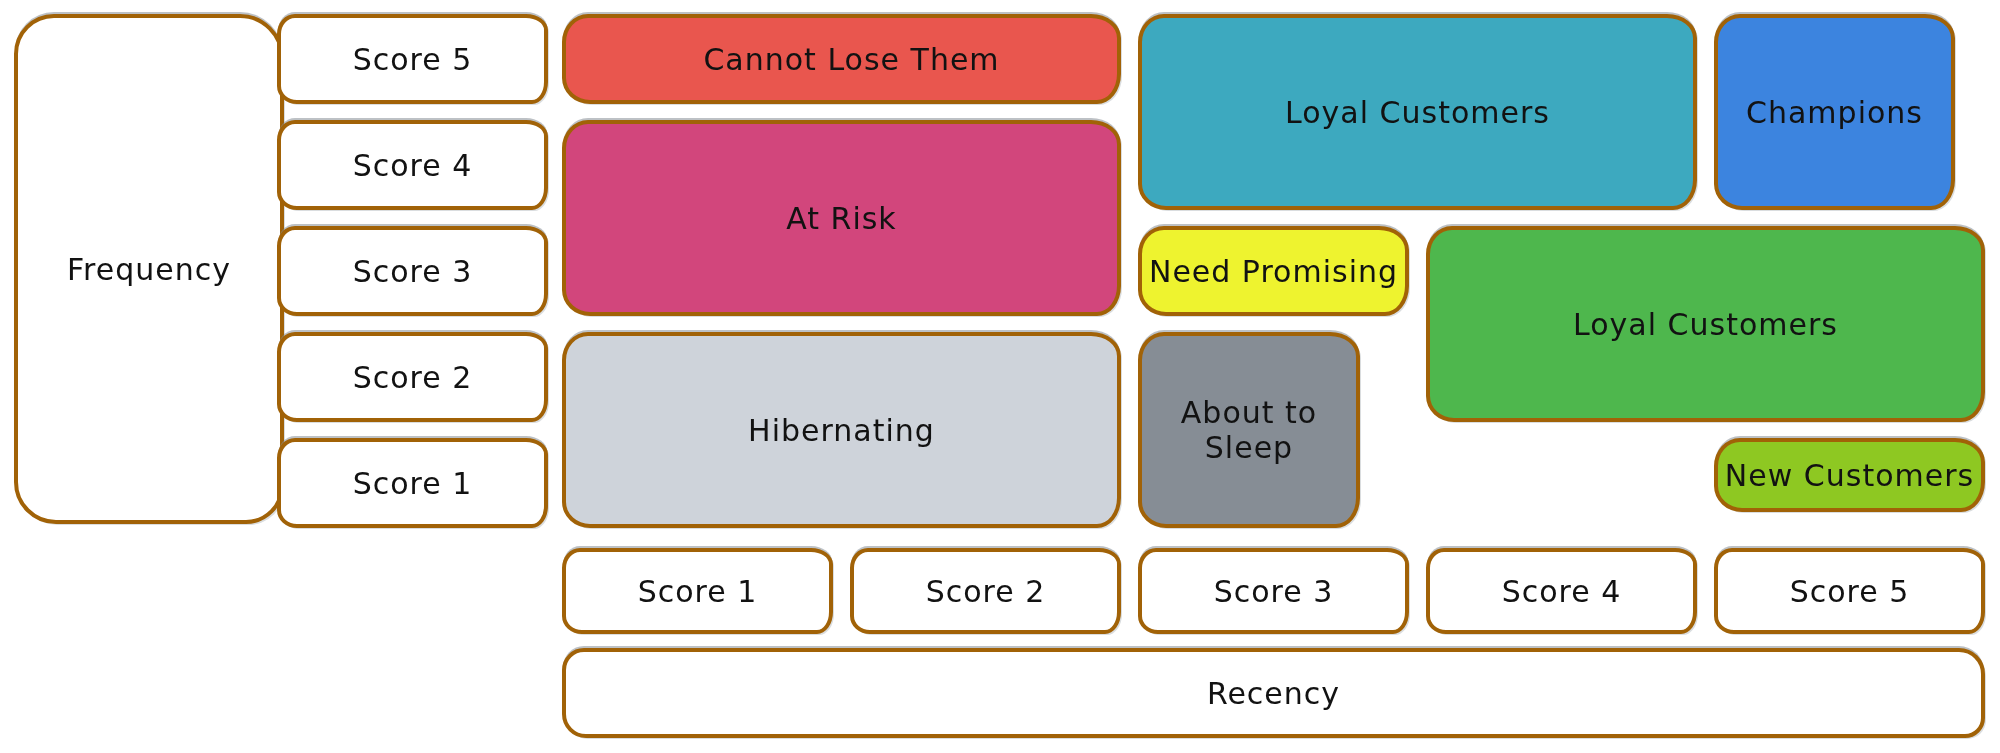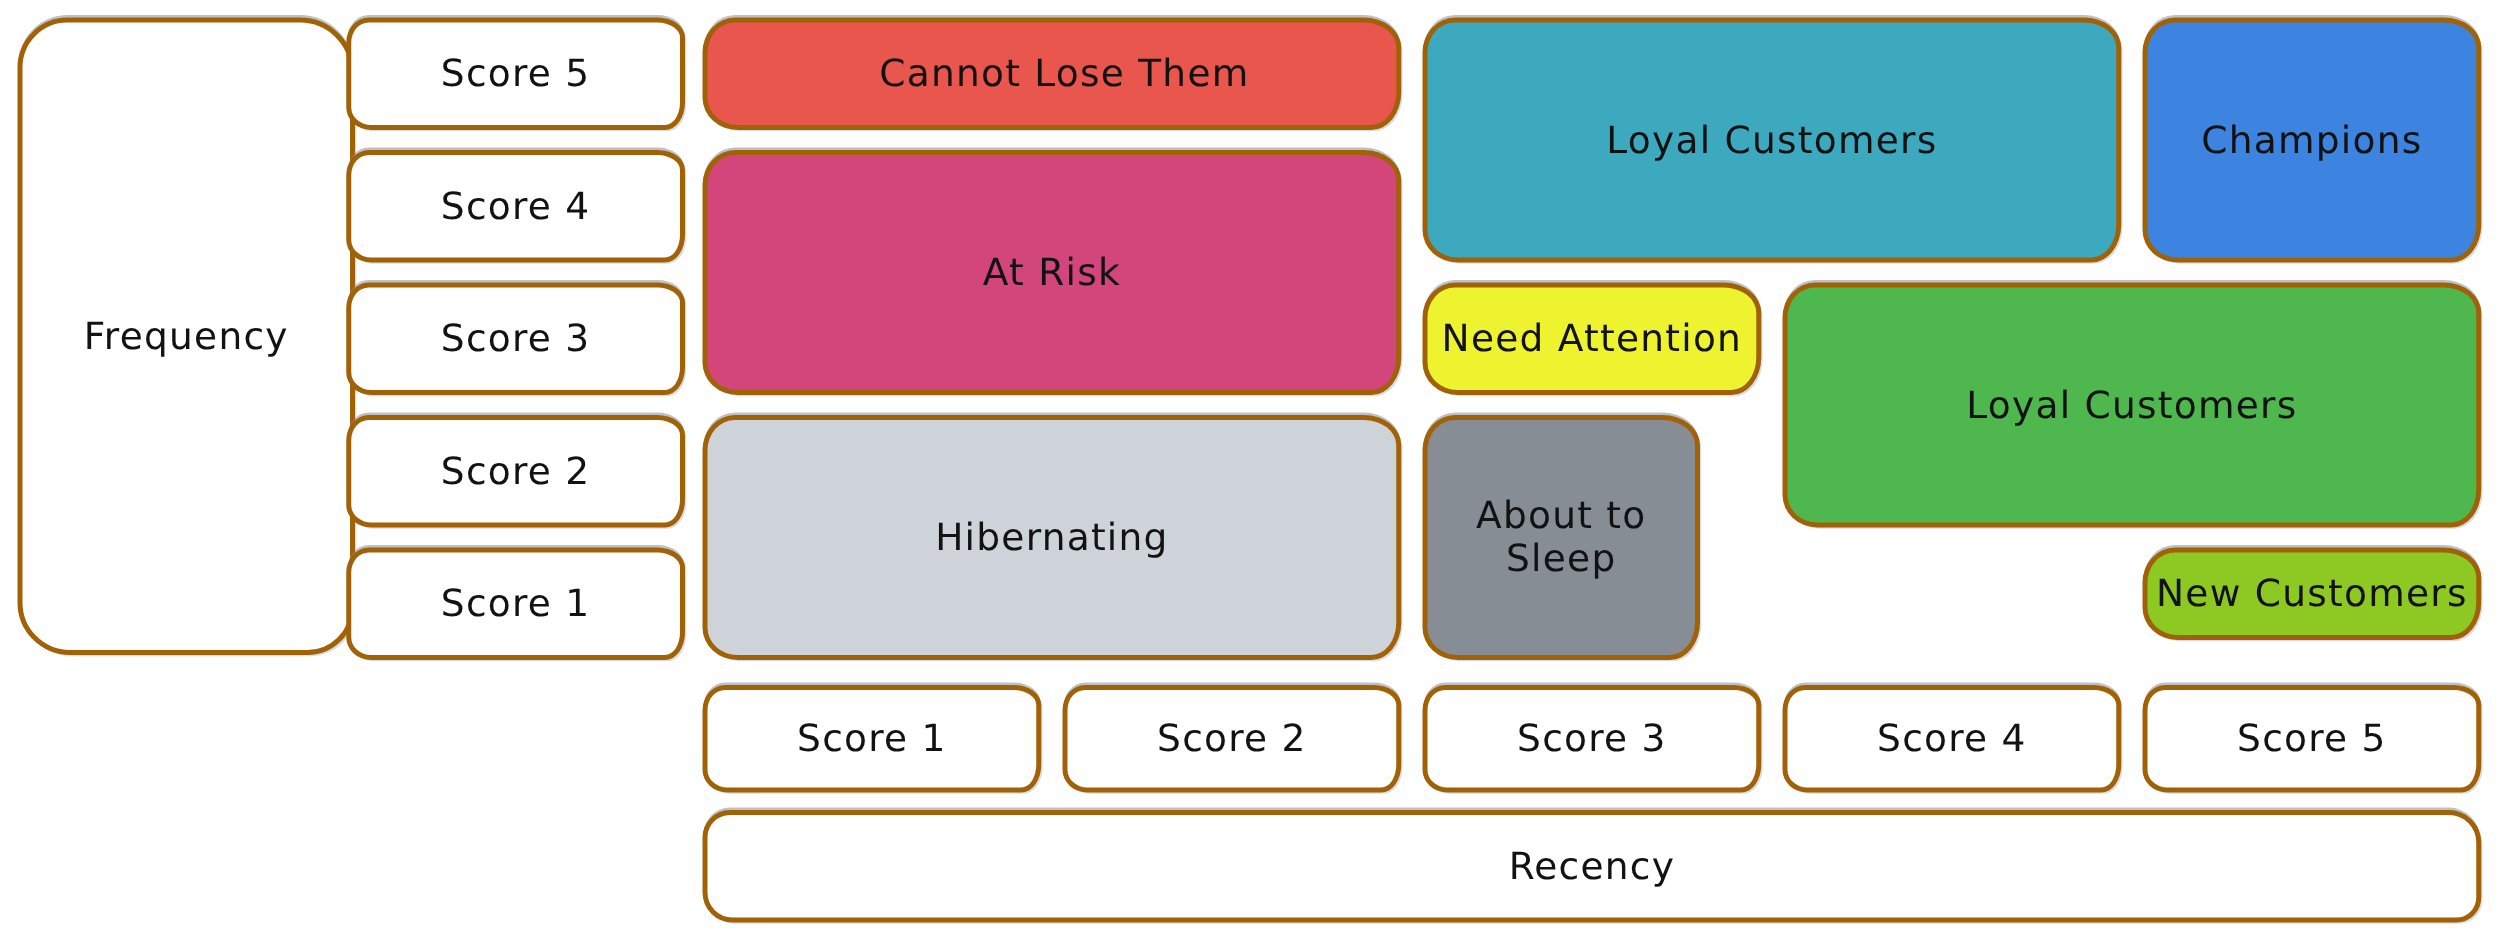--- a/index.html
+++ b/index.html
@@ -36,21 +36,21 @@
   
   .freq-label { left:14px; top:14px; width:270px; height:510px; border-radius: 40px 44px 38px 42px; }
   .fs  { left:277px; width:271px; height:90px; }
   .fs5 { top:14px; }  .fs4 { top:120px; } .fs3 { top:226px; } .fs2 { top:332px; } .fs1 { top:438px; }
 
   
   .s-clt     { left:562px;  top:14px;  width:559px; height:90px;padding-left:20px;  }
   .s-risk    { left:562px;  top:120px; width:559px; height:196px;text-align:right; }
   .s-hib     { left:562px;  top:332px; width:559px; height:196px; }
   .s-loyal-t { left:1138px; top:14px;  width:559px; height:196px; }
-  .s-champ   { left:1714px; top:14px;  width:271px; height:196px; }
+  .s-champ   { left:1714px; top:14px;  width:241px; height:196px; }
   .s-need    { left:1138px; top:226px; width:271px; height:90px;  }
   .s-loyal-g { left:1426px; top:226px; width:559px; height:196px; }
   .s-sleep   { left:1138px; top:332px; width:222px; height:196px; }
   .s-prom    { left:1426px; top:438px; width:271px; height:90px;  }
   .s-new     { left:1714px; top:438px; width:271px; height:74px;  }
 
   
   .rs  { top:548px; width:271px; height:86px; }
   .rs1 { left:562px; } .rs2 { left:850px; } .rs3 { left:1138px; } .rs4 { left:1426px; } .rs5 { left:1714px; }
   .recency-label { left:562px; top:648px; width:1423px; height:90px; border-radius: 22px 26px 20px 24px; }
@@ -66,21 +66,21 @@
   <div class="box small fs fs4">Score 4</div>
   <div class="box small fs fs3">Score 3</div>
   <div class="box small fs fs2">Score 2</div>
   <div class="box small fs fs1">Score 1</div>
 
   <div class="box seg s-clt" style="background-color: rgb(233, 86, 78);">Cannot Lose Them</div>
   <div class="box seg s-risk" style="background-color: rgb(210, 70, 124);">At Risk</div>
   <div class="box seg s-hib" style="background-color: rgb(206, 211, 218);">Hibernating</div>
   <div class="box seg s-loyal-t" style="background-color: rgb(61, 169, 191);">Loyal Customers</div>
   <div class="box seg s-champ" style="background-color: rgb(60, 132, 223);">Champions</div>
-  <div class="box seg s-need" style="background-color: rgb(238, 243, 47);">Need Attention</div>
+  <div class="box seg s-need" style="background-color: rgb(238, 243, 47);">Need Promising</div>
   <div class="box seg s-loyal-g" style="background-color: rgb(78, 183, 77);">Loyal Customers</div>
   <div class="box seg s-sleep" style="background-color: rgb(134, 141, 149);">About to Sleep</div>
   <div class="box seg s-new" style="background-color: rgb(142, 200, 34);">New Customers</div>
 
   <div class="box small rs rs1">Score 1</div>
   <div class="box small rs rs2">Score 2</div>
   <div class="box small rs rs3">Score 3</div>
   <div class="box small rs rs4">Score 4</div>
   <div class="box small rs rs5">Score 5</div>
 

